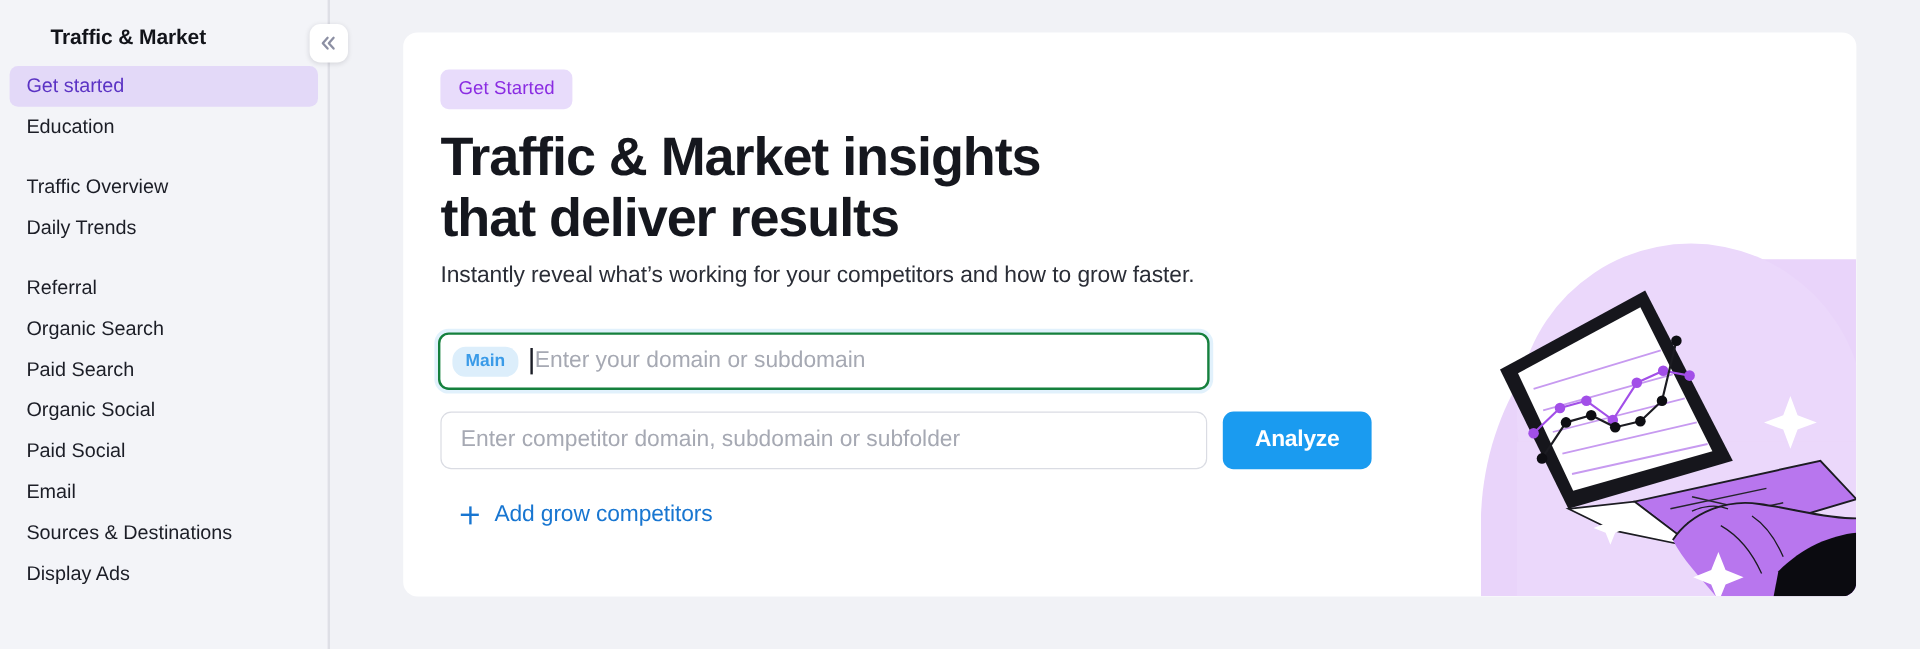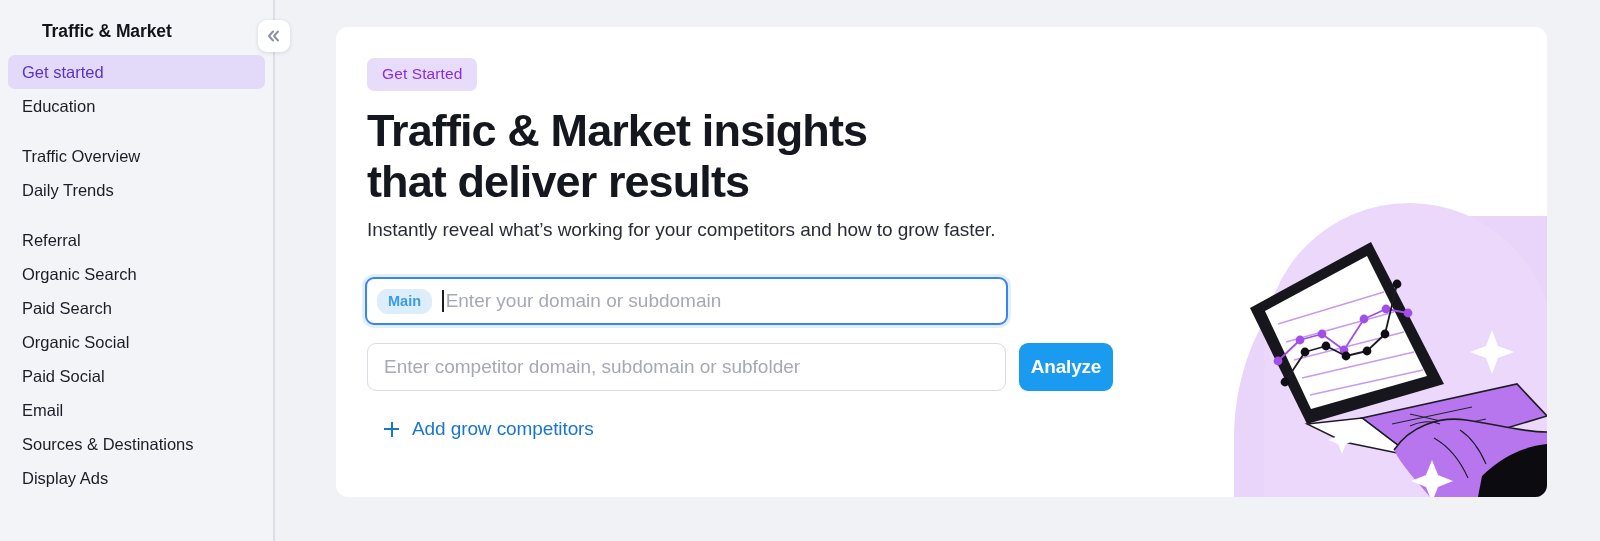--- a/index.html
+++ b/index.html
@@ -82,21 +82,21 @@
   }
   .subhead {
     position: absolute; left: 31px; top: 192px;
     font-size: 19px; color: #2A2D36; letter-spacing: -0.05px;
   }
 
   
   .input-main-wrap {
     position: absolute; left: 29px; top: 250px;
     width: 643px; height: 48px;
-    border: 2px solid #3b82f6;
+    border: 2px solid #15803d;
     border-radius: 9px;
     background: #FFFFFF;
     box-shadow: 0 0 0 3px rgba(88,176,240,.18);
     display: flex; align-items: center;
     padding-left: 10px;
   }
   .main-badge {
     background: #DCEEFB; color: #3A9BE8;
     font-size: 14.5px; font-weight: bold;
     border-radius: 11px; padding: 4px 11px 5px 11px;
@@ -122,21 +122,21 @@
     border: 1px solid #DADCE3; border-radius: 9px;
     background: #FFFFFF;
     font-size: 19px; color: #14532d;
     font-family: "Liberation Sans", sans-serif;
     padding: 0 16px; outline: none;
   }
   .input-comp::placeholder { color: #A6A9B3; }
 
   .analyze-btn {
     position: absolute; left: 683px; top: 316px;
-    width: 94px; height: 48px;
+    width: 124px; height: 48px;
     background: #1A9BF0; color: #FFFFFF;
     border: none; border-radius: 9px;
     font-size: 19px; font-weight: bold;
     font-family: "Liberation Sans", sans-serif;
     cursor: pointer; letter-spacing: -0.2px;
   }
 
   .add-more {
     position: absolute; left: 48px; top: 391px;
     display: flex; align-items: center; gap: 13px;

